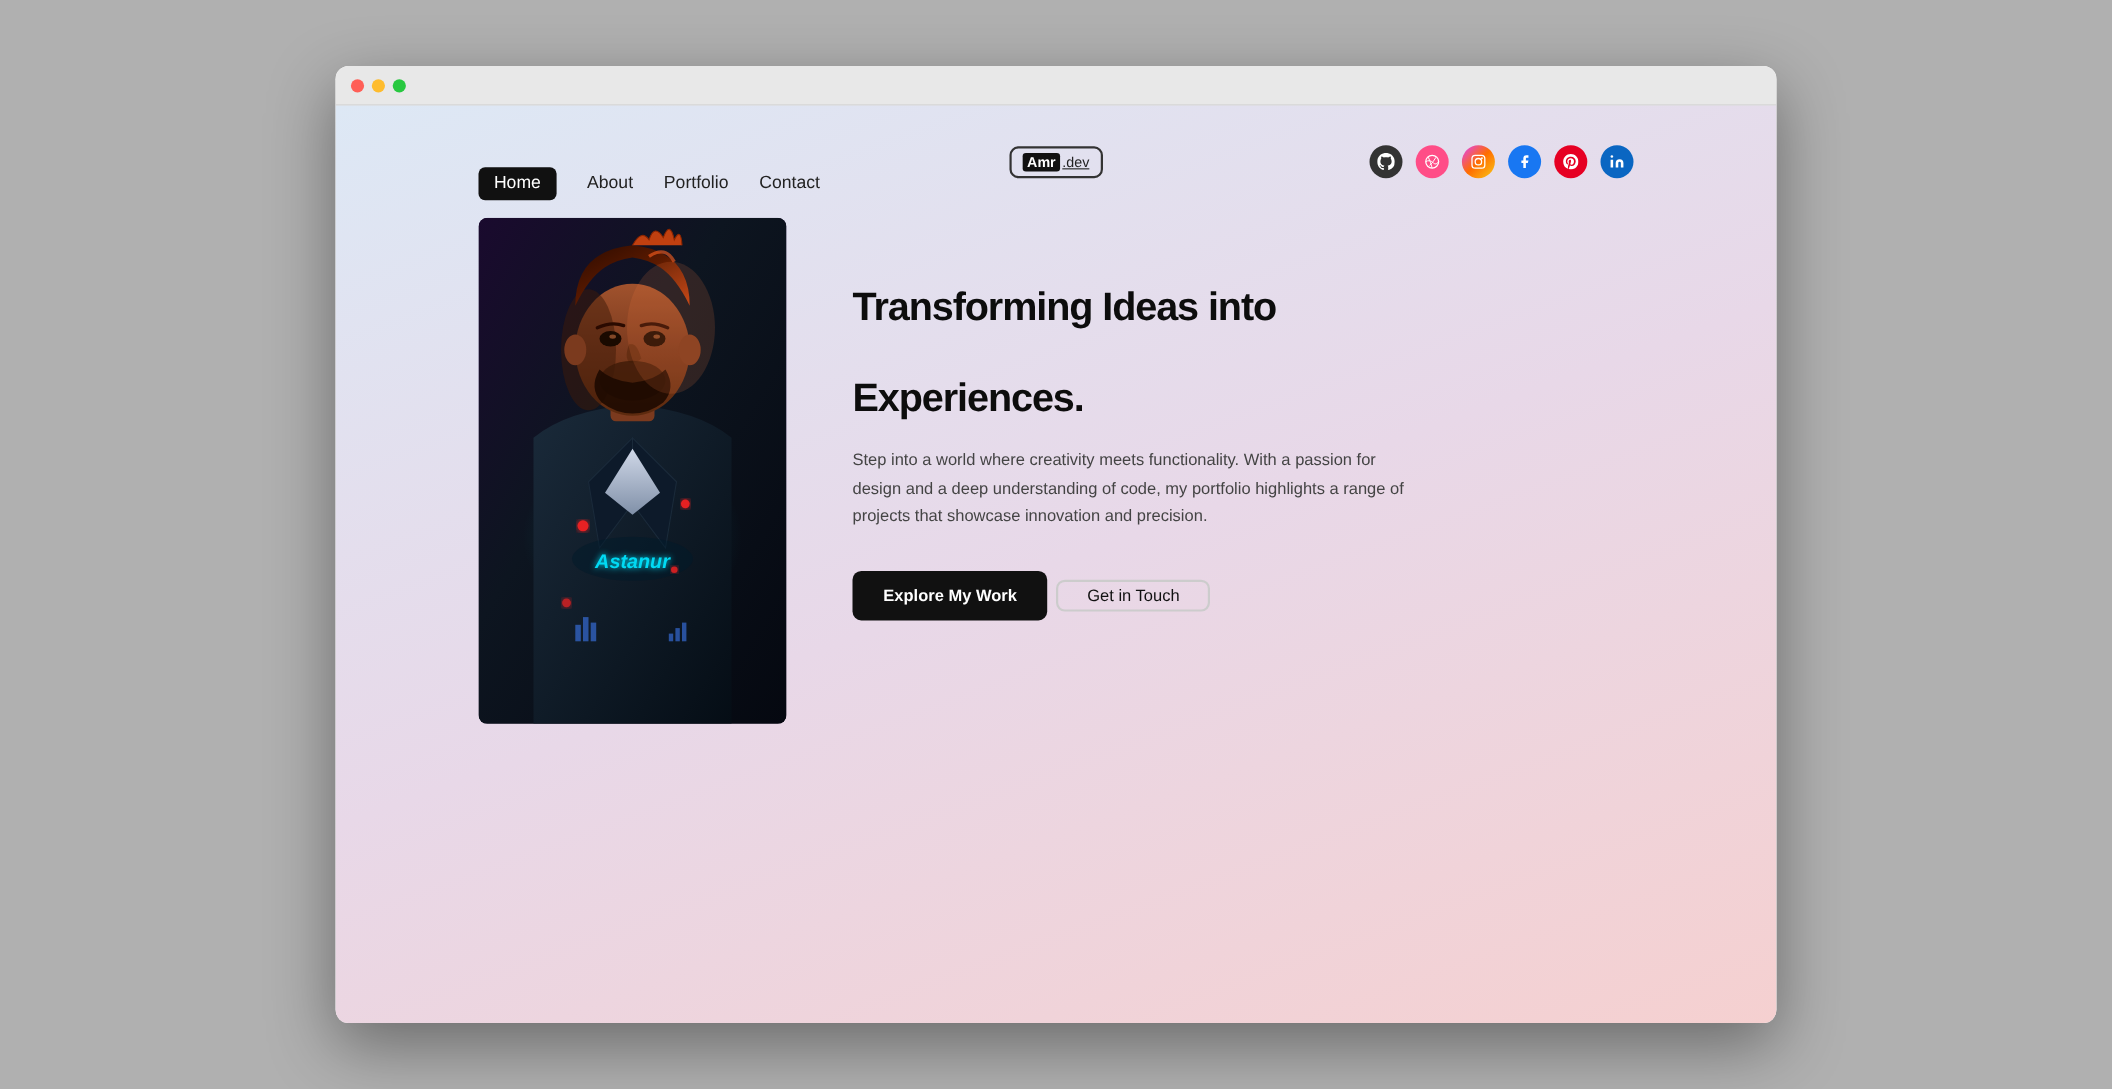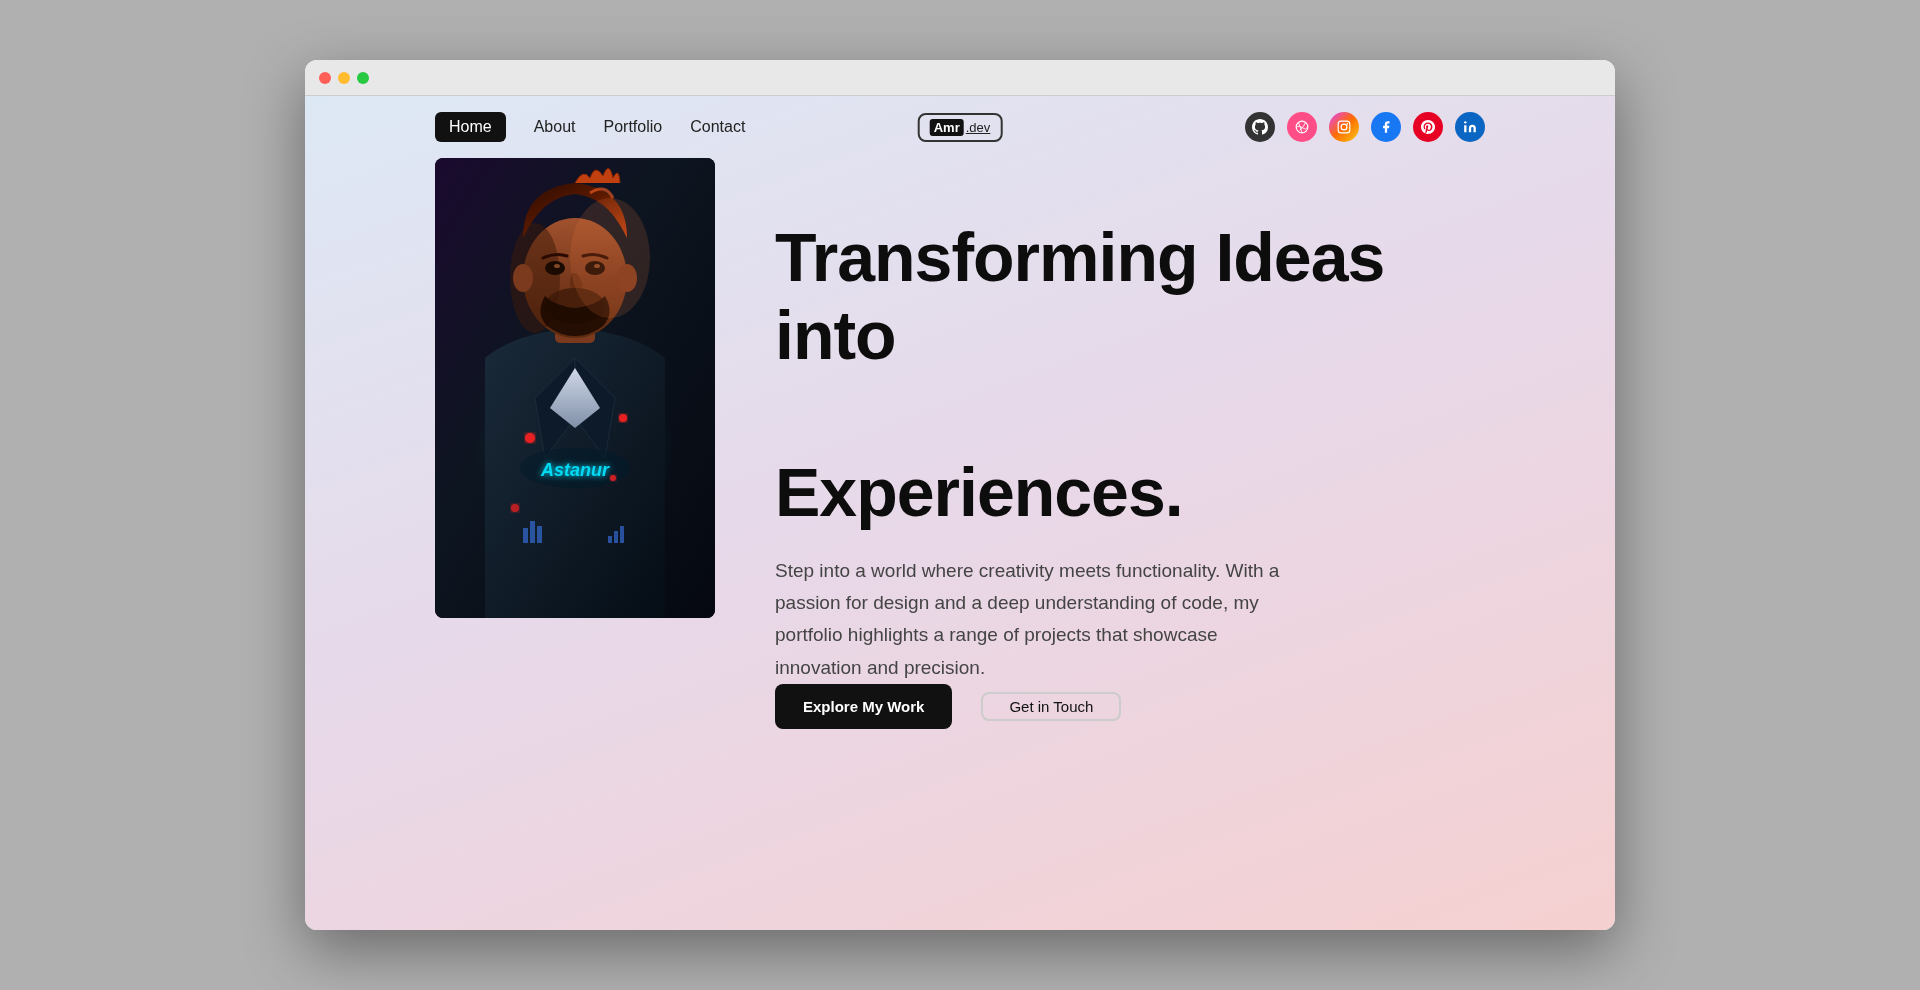--- a/index.html
+++ b/index.html
@@ -58,20 +58,21 @@
       align-items: center;
       padding: 16px 130px;
       position: relative;
       z-index: 10;
     }
 
     .nav-links {
       display: flex;
       align-items: center;
       gap: 28px;
+      margin-top: 40px;
     }
 
     .nav-link {
       font-size: 16px;
       color: #222;
       text-decoration: none;
       cursor: pointer;
       font-weight: 400;
     }
 
@@ -169,38 +170,39 @@
       align-items: center;
     }
 
     
     .hero-content {
       flex: 1;
       padding-top: 60px;
     }
 
     .hero-title {
-      font-size: 68px;
+      font-size: 36px;
       font-weight: 800;
       color: #0d0d0d;
       line-height: 1.15;
       margin-bottom: 24px;
       letter-spacing: -1px;
     }
 
     .hero-subtitle {
-      font-size: 19px;
+      font-size: 15px;
       color: #444;
       line-height: 1.7;
       max-width: 520px;
+      margin-bottom: 36px;
     }
 
     .hero-buttons {
       display: flex;
-      gap: 29px;
+      gap: 8px;
       align-items: center;
     }
 
     .btn-primary {
       background: #111;
       color: #fff;
       border: none;
       padding: 14px 28px;
       border-radius: 8px;
       font-size: 15px;

